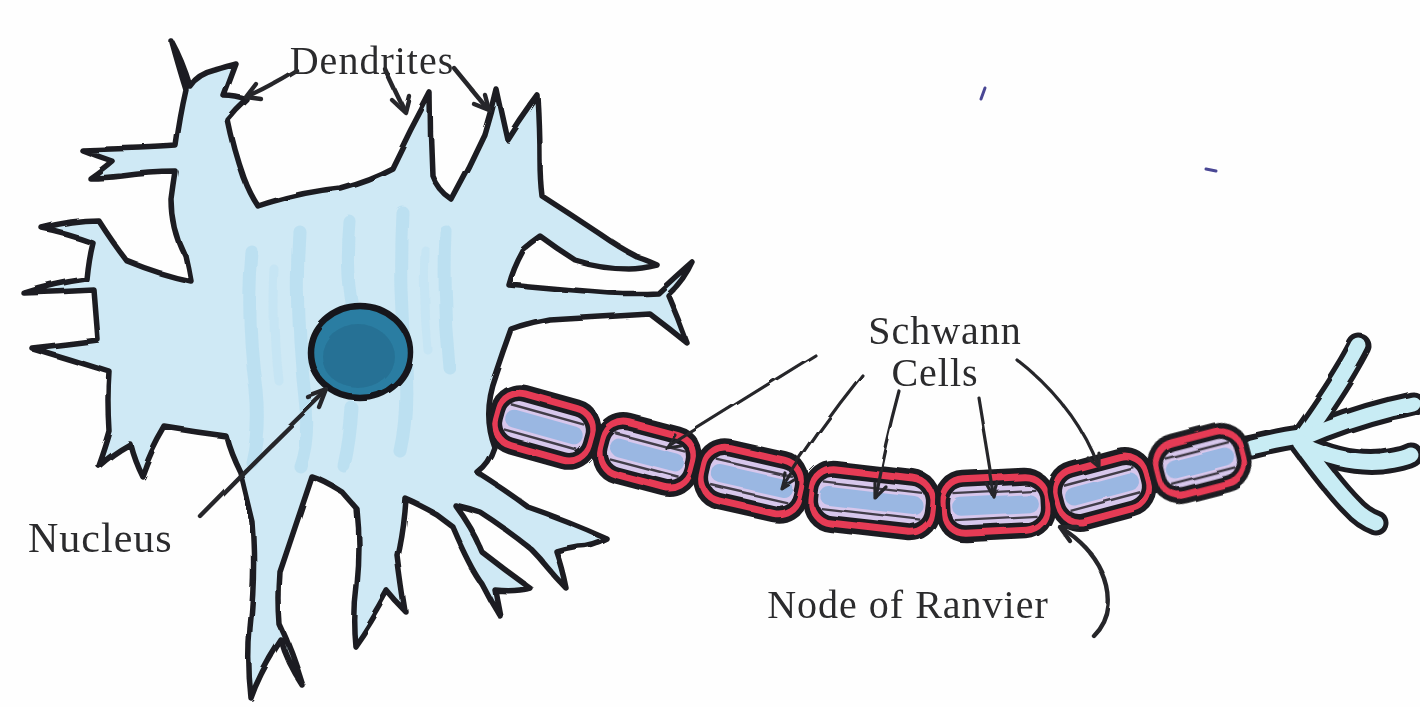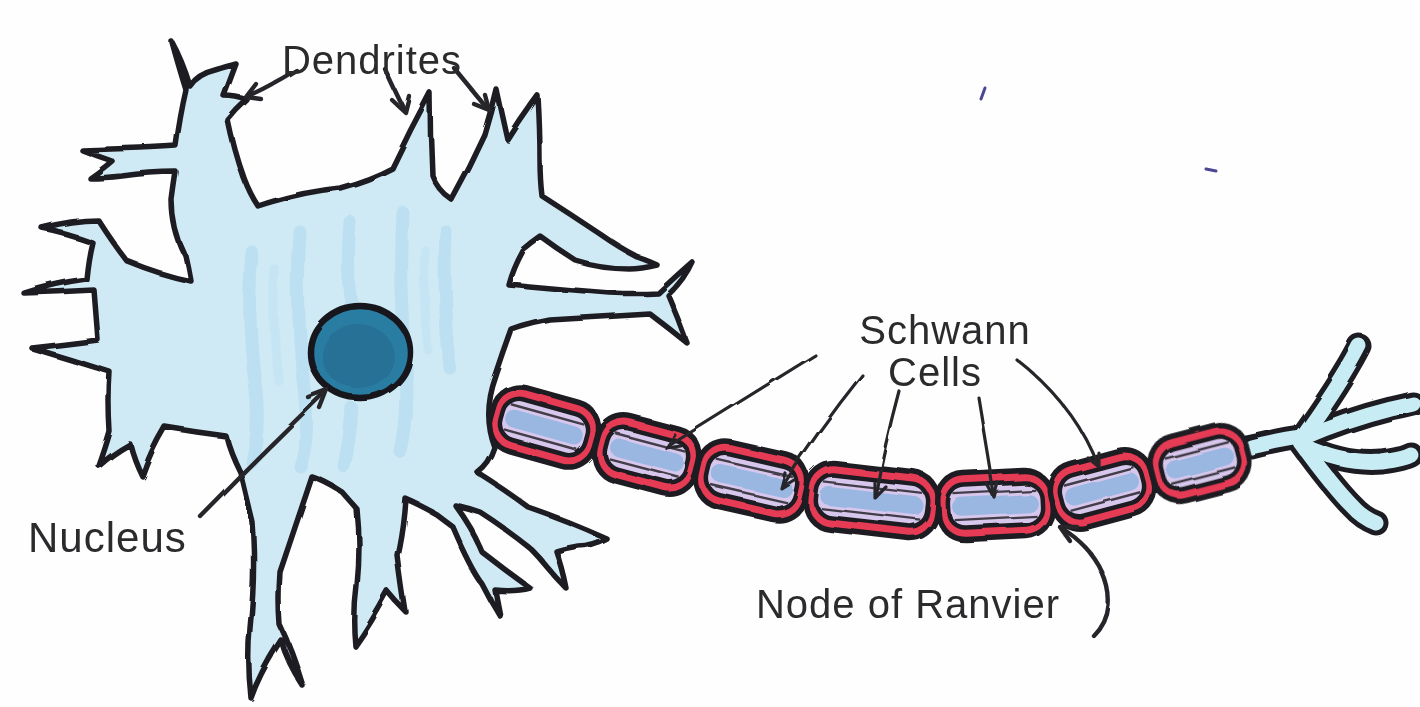--- a/index.html
+++ b/index.html
@@ -1,18 +1,18 @@
 <!DOCTYPE html>
 <html><head>
 <meta charset="utf-8">
 <title>Neuron Diagram</title>
 <style>
   html,body{margin:0;padding:0;background:#ffffff;}
   .stage{position:relative;width:1420px;height:707px;background:#fefefe;overflow:hidden;
-         font-family:Liberation Sans, sans-serif;}
+         font-family:Liberation Serif, serif;}
   svg{display:block;}
   .soma{fill:#cfe9f5;stroke:#1d1d20;stroke-width:5.5;stroke-linejoin:round;}
   .texture{fill:none;stroke:#a2d4ec;stroke-width:13;opacity:.42;stroke-linecap:round;}
   .texture2{fill:none;stroke:#bfe2f2;stroke-width:9;opacity:.55;stroke-linecap:round;}
   .nucleus{fill:#2b7da2;stroke:#17191c;stroke-width:6.5;}
   .nucleus-shade{fill:#256e90;opacity:.75;}
   .myelin{fill:#e63a55;stroke:#1d1d20;stroke-width:5.5;}
   .inner{fill:#d7c7ec;stroke:#1d1d20;stroke-width:4.5;}
   .axonband{fill:#8fb4e0;opacity:.85;}
   .innerline{stroke:#1d1d20;stroke-width:2.4;opacity:.8;}

